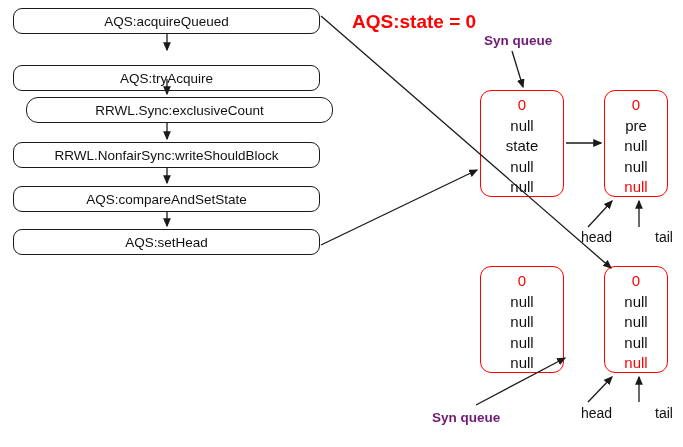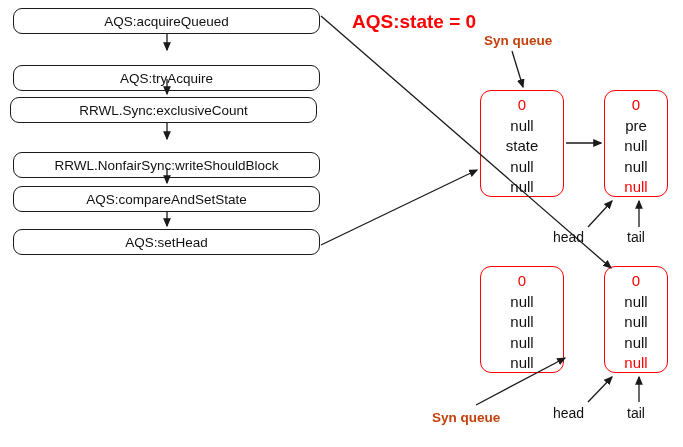--- a/index.html
+++ b/index.html
@@ -38,56 +38,57 @@
     line-height:20.6px;
     color:#111111;
     text-align:center;
   }
   .node-field.red{color:#ff0000;}
   .lbl{
     position:absolute;
     font-size:13.5px;
     color:#111111;
     white-space:nowrap;
+    margin-left:28px;
   }
   .lbl-red-bold{
     position:absolute;
     font-size:19px;
     font-weight:bold;
     color:#ff0000;
     white-space:nowrap;
   }
   .lbl-bold{
     position:absolute;
     font-size:13.5px;
     font-weight:bold;
-    color:#c2410c;
+    color:#701a75;
     white-space:nowrap;
     text-align:center;
   }
   svg.overlay{
     position:absolute;left:0;top:0;width:683px;height:447px;
     pointer-events:none;
   }
 </style>
 </head>
 <body>
 
 <div id="stage">
 
   <div class="flow-box" style="left:13px;top:8px;width:307px;height:26px;">
     <span>AQS:acquireQueued</span>
   </div>
   <div class="flow-box" style="left:13px;top:53px;width:307px;height:26px;margin-top:12px;">
     <span>AQS:tryAcquire</span>
   </div>
-  <div class="flow-box" style="left:10px;top:97px;width:307px;height:26px;">
+  <div class="flow-box" style="left:26px;top:97px;width:307px;height:26px;border-radius:12px;">
     <span>RRWL.Sync:exclusiveCount</span>
   </div>
-  <div class="flow-box" style="left:13px;top:152px;width:307px;height:26px;">
+  <div class="flow-box" style="left:13px;top:142px;width:307px;height:26px;">
     <span>RRWL.NonfairSync:writeShouldBlock</span>
   </div>
   <div class="flow-box" style="left:13px;top:229px;width:307px;height:26px;">
     <span>AQS:setHead</span>
   </div>
   <div class="flow-box" style="left:13px;top:186px;width:307px;height:26px;">
     <span>AQS:compareAndSetState</span>
   </div>
 
   <div class="node-box" style="left:480px;top:90px;width:84px;height:107px;">

